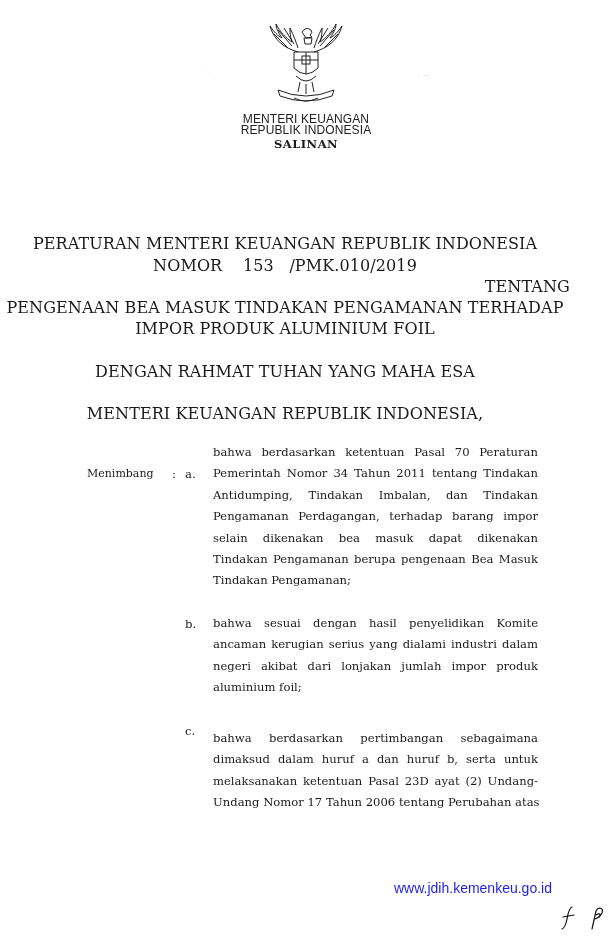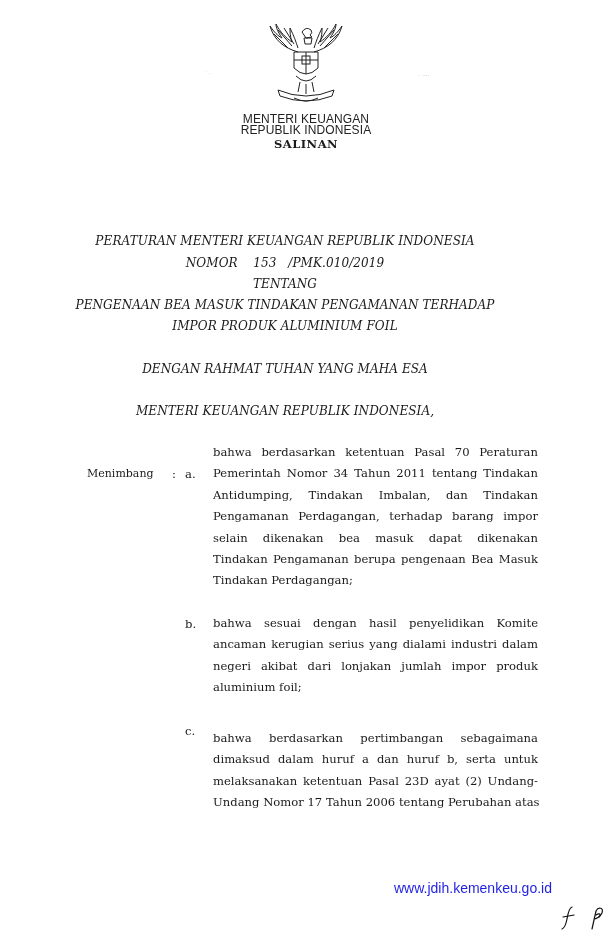--- a/index.html
+++ b/index.html
@@ -3,21 +3,21 @@
 <meta charset="utf-8">
 <style>
   html, body { margin: 0; padding: 0; background: #ffffff; }
   body { width: 612px; height: 936px; position: relative; overflow: hidden;
          font-family: "DejaVu Serif", "Liberation Serif", serif; color: #1a1a1a; }
   .abs { position: absolute; }
   .emblem { left: 264px; top: 22px; width: 84px; height: 90px; }
   .ministry { left: 200px; width: 212px; text-align: center;
               font-family: "Liberation Sans", sans-serif; font-size: 12px; letter-spacing: 0.1px; color: #222; }
   .salinan { left: 200px; top: 137px; width: 212px; text-align: center; font-weight: bold; font-size: 11.5px; letter-spacing: 0.5px; }
-  .center-line { left: 0; width: 570px; text-align: center; font-size: 12px; letter-spacing: 0.1px; font-style: italic; }
+  .center-line { left: 0; width: 570px; text-align: center; font-size: 16px; letter-spacing: 0.1px; }
   .label-menimbang { left: 87px; top: 467px; font-size: 11px; }
   .colon { left: 172px; top: 467px; font-size: 11.6px; }
   .item-letter { left: 185px; font-size: 11.6px; }
   .item-text { left: 213px; width: 325px; font-size: 11.6px; line-height: 21.4px; text-align: justify; text-align-last: justify; }
   .item-text .line { display: block; height: 21.4px; text-align: justify; text-align-last: justify; white-space: nowrap; }
   .item-text .line.last { text-align-last: left; }
   .url { left: 394px; top: 880px; font-family: "Liberation Sans", sans-serif; font-size: 14px; color: #1f1fe6; text-decoration: none; }
   .sig { left: 558px; top: 905px; width: 50px; height: 26px; }
   .dots { position:absolute; font-size: 6px; color:#bbb; }
 </style>
@@ -51,38 +51,38 @@
 
 <div class="abs ministry" style="top:112px;">MENTERI KEUANGAN</div>
 <div class="abs ministry" style="top:123px;">REPUBLIK INDONESIA</div>
 <div class="abs salinan">SALINAN</div>
 
 <span class="dots" style="left:205px;top:68px;">· .</span>
 <span class="dots" style="left:418px;top:70px;">. ....</span>
 
 <div class="abs center-line" style="top:234px;">PERATURAN MENTERI KEUANGAN REPUBLIK INDONESIA</div>
 <div class="abs center-line" style="top:256px; white-space:pre;">NOMOR    153   /PMK.010/2019</div>
-<div class="abs center-line" style="top:277px;">TENTANG</div>
+<div class="abs center-line" style="top:277px;text-align:right;">TENTANG</div>
 <div class="abs center-line" style="top:298px;">PENGENAAN BEA MASUK TINDAKAN PENGAMANAN TERHADAP</div>
 <div class="abs center-line" style="top:319px;">IMPOR PRODUK ALUMINIUM FOIL</div>
 <div class="abs center-line" style="top:362px;">DENGAN RAHMAT TUHAN YANG MAHA ESA</div>
 <div class="abs center-line" style="top:404px;">MENTERI KEUANGAN REPUBLIK INDONESIA,</div>
 
 <div class="abs label-menimbang">Menimbang</div>
 <div class="abs colon">:</div>
 
 <div class="abs item-letter" style="top:467px;">a.</div>
 <div class="abs item-text" style="top:442px;">
   <span class="line">bahwa berdasarkan ketentuan Pasal 70 Peraturan</span>
   <span class="line">Pemerintah Nomor 34 Tahun 2011 tentang Tindakan</span>
   <span class="line">Antidumping, Tindakan Imbalan, dan Tindakan</span>
   <span class="line">Pengamanan Perdagangan, terhadap barang impor</span>
   <span class="line">selain dikenakan bea masuk dapat dikenakan</span>
   <span class="line">Tindakan Pengamanan berupa pengenaan Bea Masuk</span>
-  <span class="line last">Tindakan Perdagangan;</span>
+  <span class="line last">Tindakan Pengamanan;</span>
 </div>
 
 <div class="abs item-letter" style="top:617px;">b.</div>
 <div class="abs item-text" style="top:613px;">
   <span class="line">bahwa sesuai dengan hasil penyelidikan Komite</span>
   <span class="line">ancaman kerugian serius yang dialami industri dalam</span>
   <span class="line">negeri akibat dari lonjakan jumlah impor produk</span>
   <span class="line last">aluminium foil;</span>
 </div>
 

